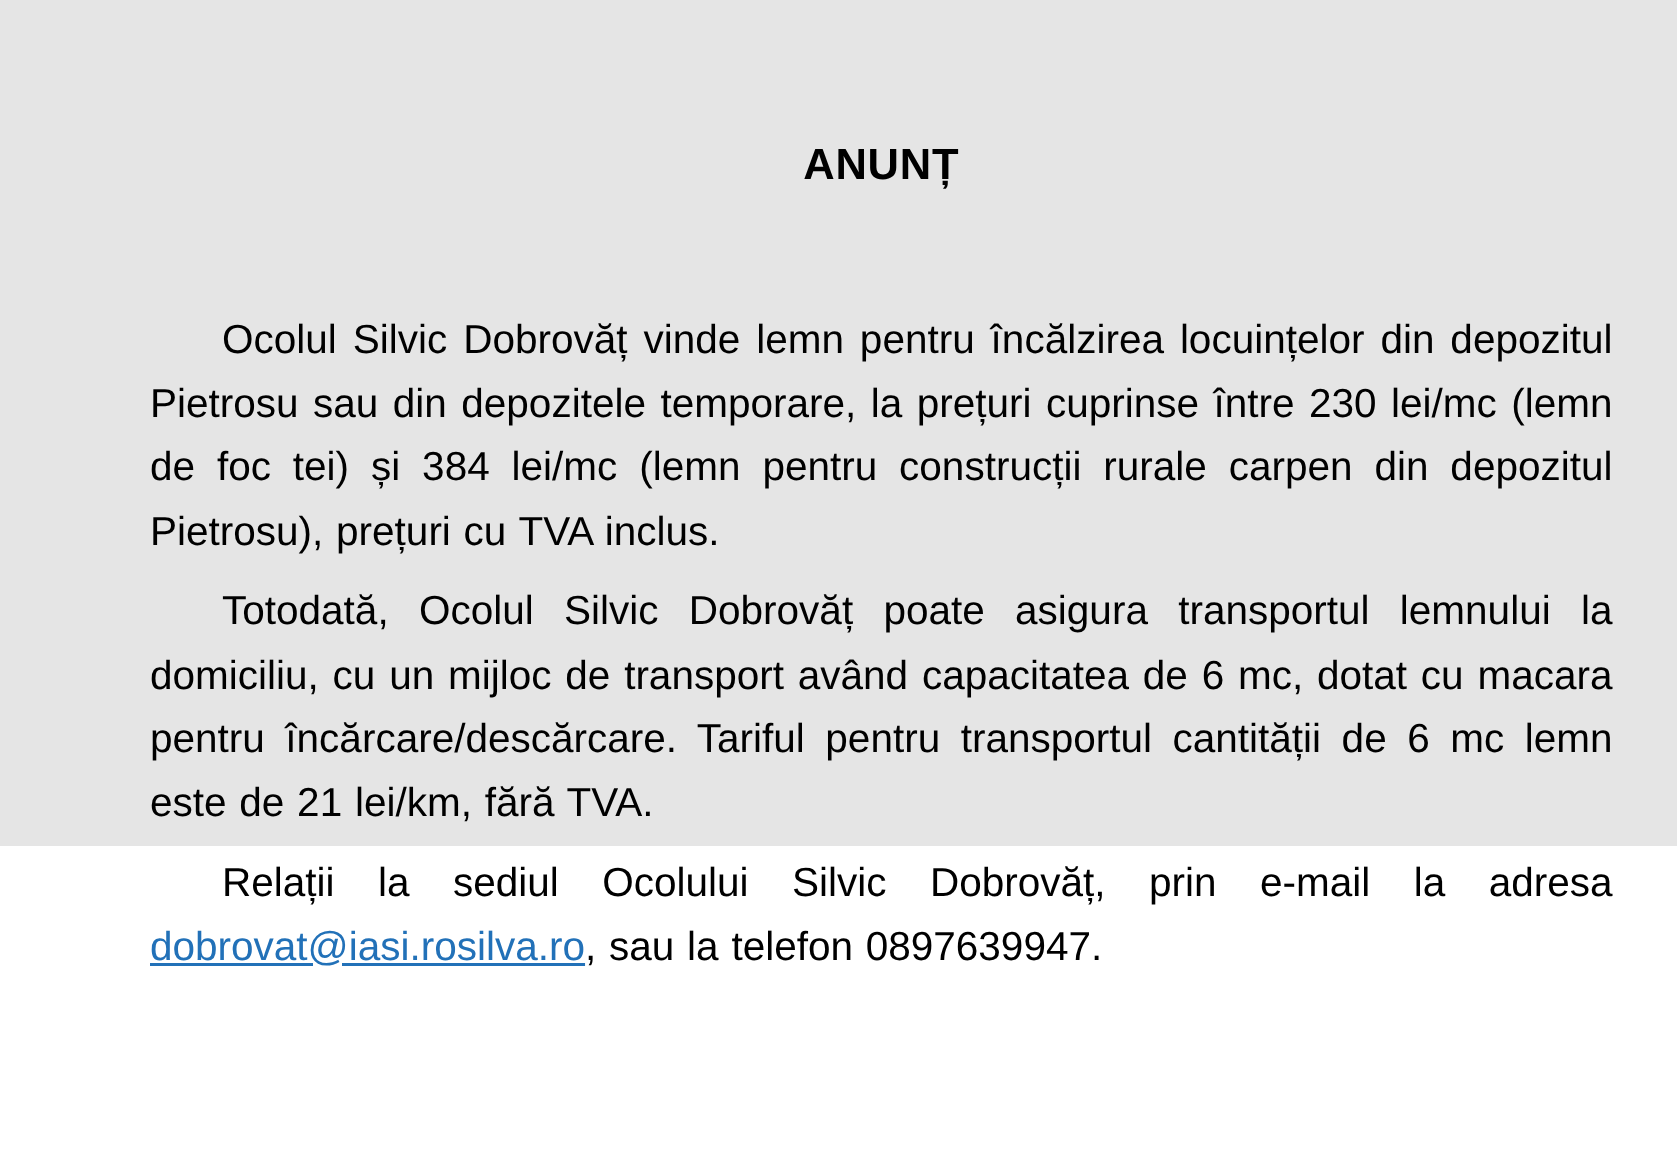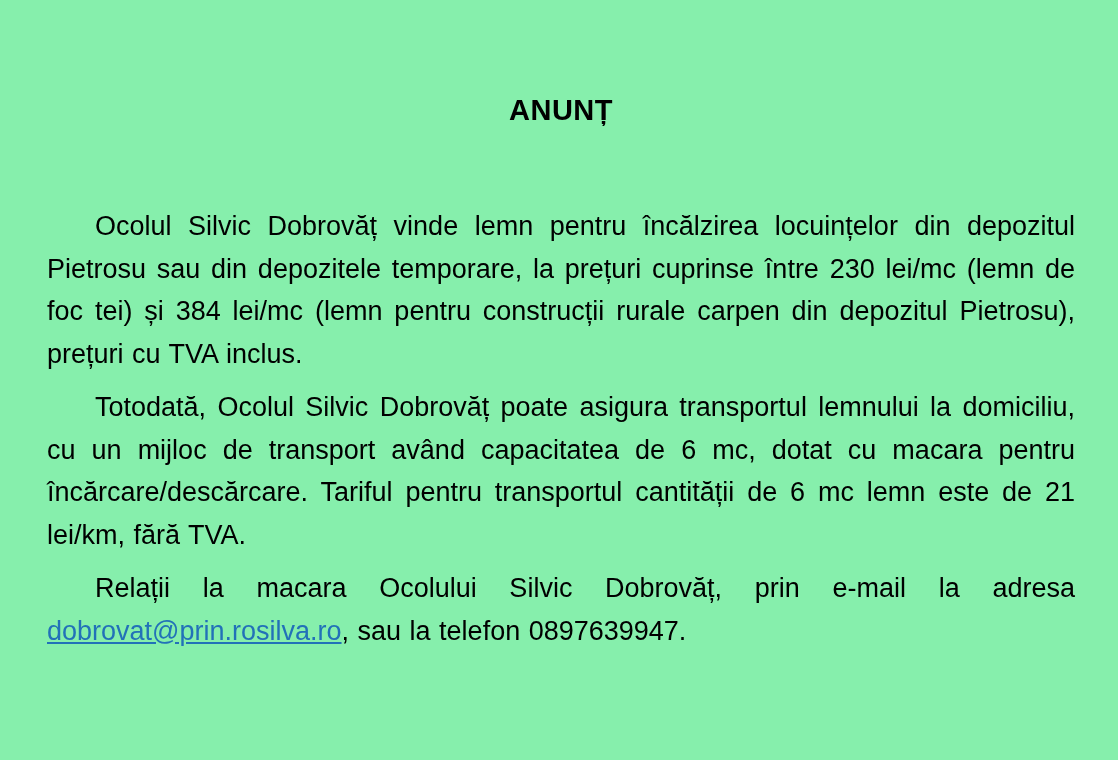--- a/index.html
+++ b/index.html
@@ -6,23 +6,23 @@
     margin: 0;
     padding: 0;
     width: 1118px;
     height: 776px;
     background: #ffffff;
     overflow: hidden;
   }
   .page {
     box-sizing: border-box;
     width: 1118px;
-    height: 760px;
-    padding: 92px 43px 0 47px;
-    background: #86efac;
+    height: 564px;
+    padding: 92px 43px 0 100px;
+    background: #e5e5e5;
     font-family: "Liberation Sans", sans-serif;
     color: #000000;
   }
   .doc-title {
     margin: 0 0 77px 0;
     font-size: 29px;
     font-weight: 700;
     line-height: 36px;
     text-align: center;
     letter-spacing: 0.5px;
@@ -44,14 +44,14 @@
 </head>
 <body>
 
 <div class="page">
   <h1 class="doc-title">ANUNȚ</h1>
 
   <p class="doc-paragraph">Ocolul Silvic Dobrovăț vinde lemn pentru încălzirea locuințelor din depozitul Pietrosu sau din depozitele temporare, la prețuri cuprinse între 230 lei/mc (lemn de foc tei) și 384 lei/mc (lemn pentru construcții rurale carpen din depozitul Pietrosu), prețuri cu TVA inclus.</p>
 
   <p class="doc-paragraph">Totodată, Ocolul Silvic Dobrovăț poate asigura transportul lemnului la domiciliu, cu un mijloc de transport având capacitatea de 6 mc, dotat cu macara pentru încărcare/descărcare. Tariful pentru transportul cantității de 6 mc lemn este de 21 lei/km, fără TVA.</p>
 
-  <p class="doc-paragraph"><span>Relații la macara Ocolului Silvic Dobrovăț, prin e-mail la adresa </span><a class="email-link">dobrovat@prin.rosilva.ro</a><span>, sau la telefon 0897639947.</span></p>
+  <p class="doc-paragraph"><span>Relații la sediul Ocolului Silvic Dobrovăț, prin e-mail la adresa </span><a class="email-link">dobrovat@iasi.rosilva.ro</a><span>, sau la telefon 0897639947.</span></p>
 </div>
 
 </body></html>

